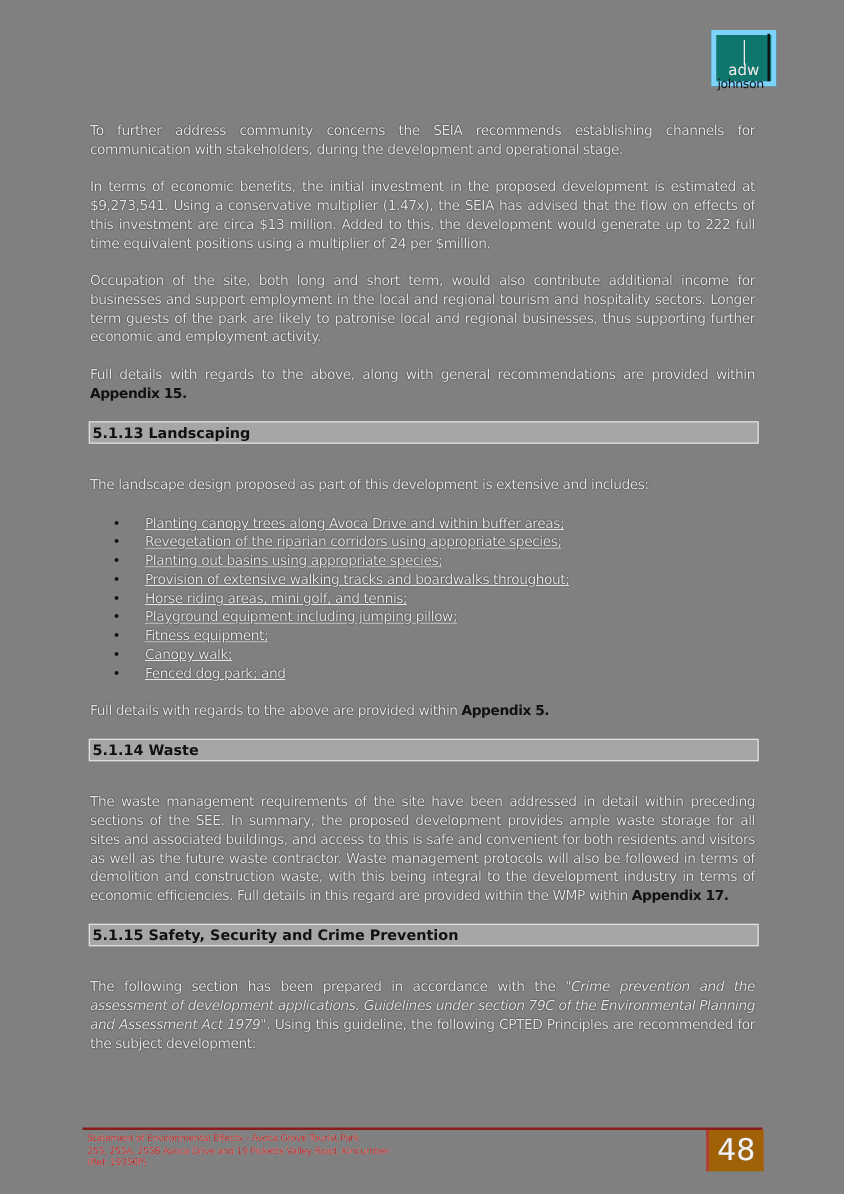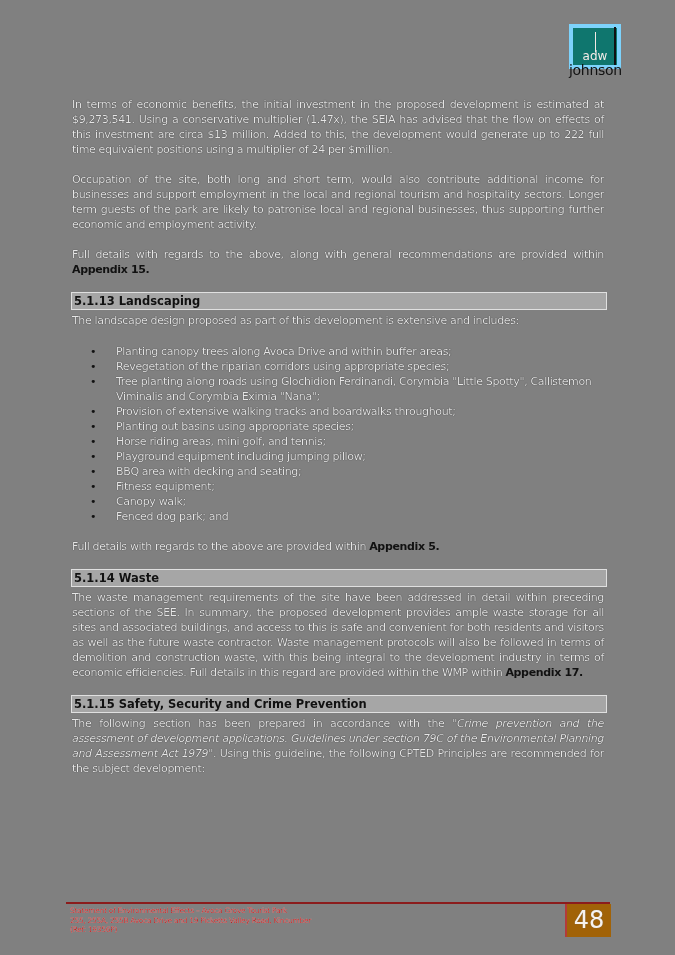--- a/index.html
+++ b/index.html
@@ -24,37 +24,37 @@
   .logo-box .letters {
     position: absolute; left: 2px; bottom: 2px; width: 40px; text-align: center;
     color: #f4ece8; font-size: 12px; letter-spacing: 0px;
     font-family: "DejaVu Sans", sans-serif;
   }
   .logo-side {
     position: absolute; left: 45px; top: 4px; width: 2px; height: 38px; background: #111;
   }
   .logo-name {
     position: absolute; left: 0; top: 39px; width: 47px; text-align: center;
-    font-size: 14px; color: #111; font-family: "DejaVu Sans", sans-serif; letter-spacing: -0.3px;
+    font-size: 10px; color: #111; font-family: "DejaVu Sans", sans-serif; letter-spacing: -0.3px;
   }
   .content {
     position: absolute; left: 72px; top: 97px; width: 532px;
     font-size: 11px; line-height: 15px; letter-spacing: -0.35px;
     color: #e6e6e6;
     text-shadow: 0 0 0.6px #111, 0 0 1px #222;
   }
   p { margin: 0 0 15px 0; text-align: justify; }
   b, .bold { color: #111; text-shadow: none; font-weight: bold; }
   .section-head {
     background: #a6a6a6; border: 1px solid #e0e0e0;
     color: #111; text-shadow: none; font-weight: bold; font-size: 11.5px;
-    padding: 1px 2px; margin: 0 0 3px -1px; width: 530px; height: 14px; line-height: 14px;
+    padding: 1px 2px; margin: 0 0 25px -1px; width: 530px; height: 14px; line-height: 14px;
     letter-spacing: 0;
   }
-  ul { margin: 16px 0 15px 0; padding: 0 0 0 44px; list-style: none; }
+  ul { margin: 16px 0 15px 0; padding: 0 0 0 44px; list-style: none; text-decoration: underline; }
   li { position: relative; text-align: left; }
   li::before {
     content: "•"; position: absolute; left: -26px; top: 0;
     color: #111; text-shadow: none; font-size: 11px;
   }
   .footer {
     position: absolute; left: 66px; top: 902px; width: 544px; height: 40px;
   }
   .footer-rule {
     position: absolute; left: 0; top: 0; width: 544px; height: 2px; background: #8b1c1c;
@@ -77,35 +77,34 @@
 <div class="logo">
   <div class="logo-box">
     <div class="vline"></div>
     <div class="letters">adw</div>
   </div>
   <div class="logo-side"></div>
   <div class="logo-name">johnson</div>
 </div>
 
 <div class="content">
+  <p>To further address community concerns the SEIA recommends establishing channels for communication with stakeholders, during the development and operational stage.</p>
   <p>In terms of economic benefits, the initial investment in the proposed development is estimated at $9,273,541. Using a conservative multiplier (1.47x), the SEIA has advised that the flow on effects of this investment are circa $13 million. Added to this, the development would generate up to 222 full time equivalent positions using a multiplier of 24 per $million.</p>
   <p>Occupation of the site, both long and short term, would also contribute additional income for businesses and support employment in the local and regional tourism and hospitality sectors. Longer term guests of the park are likely to patronise local and regional businesses, thus supporting further economic and employment activity.</p>
   <p><span>Full details with regards to the above, along with general recommendations are provided within </span><b>Appendix 15.</b></p>
 
   <div class="section-head">5.1.13 Landscaping</div>
   <p>The landscape design proposed as part of this development is extensive and includes:</p>
   <ul>
     <li>Planting canopy trees along Avoca Drive and within buffer areas;</li>
     <li>Revegetation of the riparian corridors using appropriate species;</li>
-    <li>Tree planting along roads using Glochidion Ferdinandi, Corymbia "Little Spotty", Callistemon Viminalis and Corymbia Eximia "Nana";</li>
+    <li>Planting out basins using appropriate species;</li>
     <li>Provision of extensive walking tracks and boardwalks throughout;</li>
-    <li>Planting out basins using appropriate species;</li>
     <li>Horse riding areas, mini golf, and tennis;</li>
     <li>Playground equipment including jumping pillow;</li>
-    <li>BBQ area with decking and seating;</li>
     <li>Fitness equipment;</li>
     <li>Canopy walk;</li>
     <li>Fenced dog park; and</li>
   </ul>
   <p><span>Full details with regards to the above are provided within </span><b>Appendix 5.</b></p>
 
   <div class="section-head">5.1.14 Waste</div>
   <p><span>The waste management requirements of the site have been addressed in detail within preceding sections of the SEE. In summary, the proposed development provides ample waste storage for all sites and associated buildings, and access to this is safe and convenient for both residents and visitors as well as the future waste contractor. Waste management protocols will also be followed in terms of demolition and construction waste, with this being integral to the development industry in terms of economic efficiencies. Full details in this regard are provided within the WMP within </span><b>Appendix 17.</b></p>
 
   <div class="section-head">5.1.15 Safety, Security and Crime Prevention</div>

